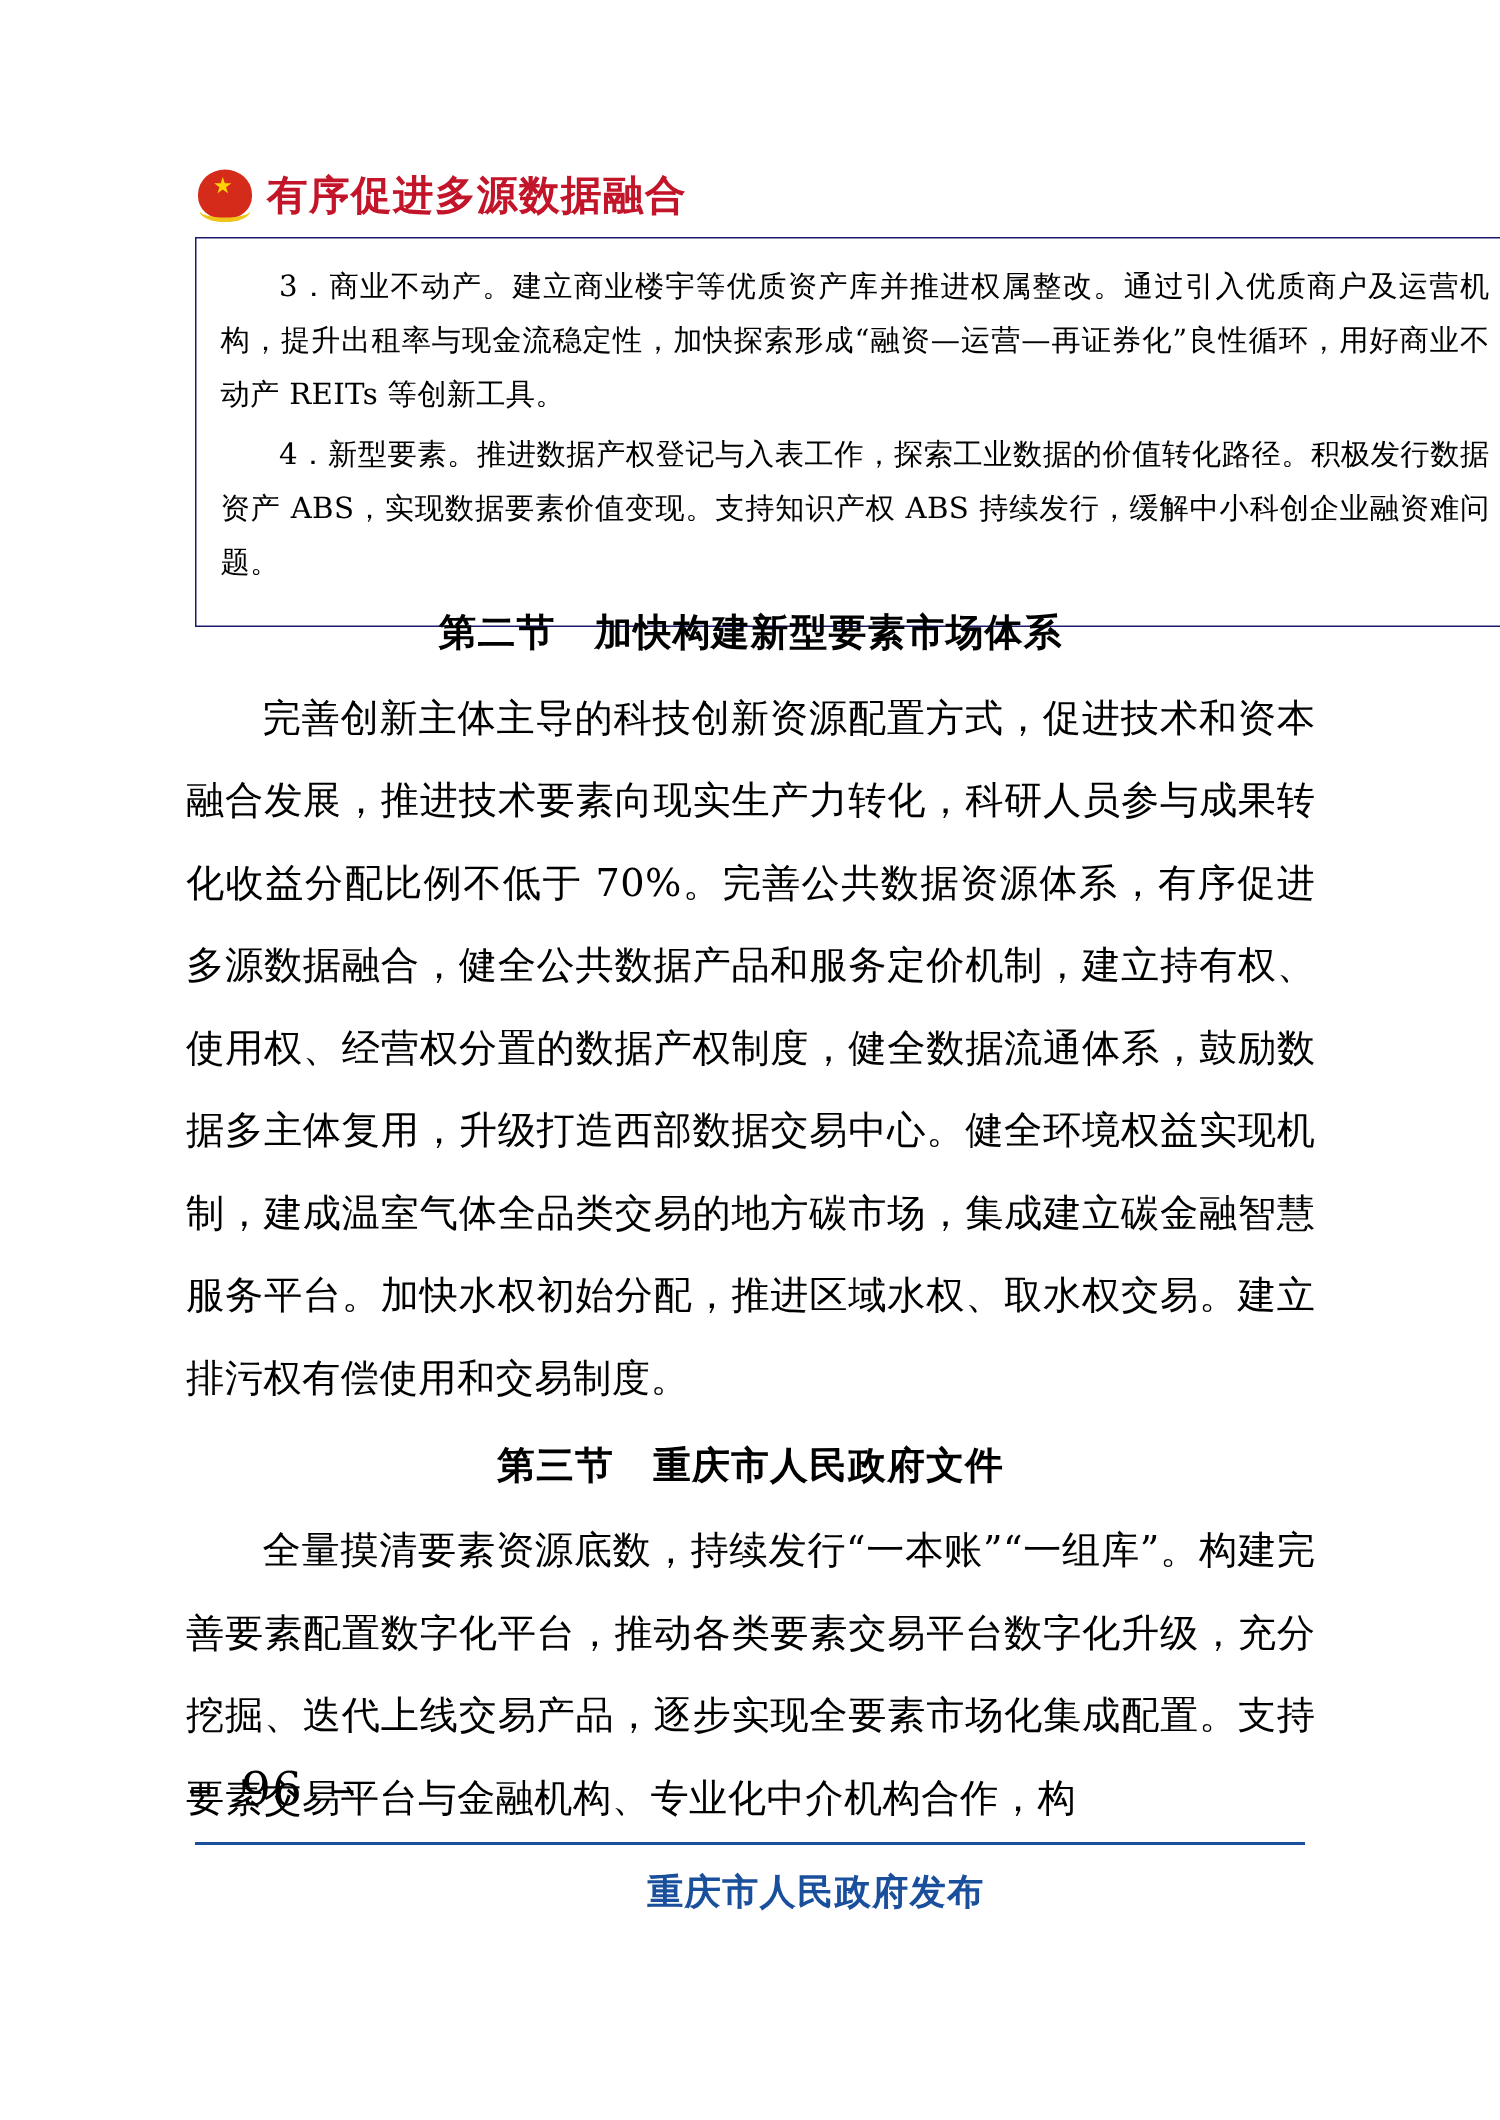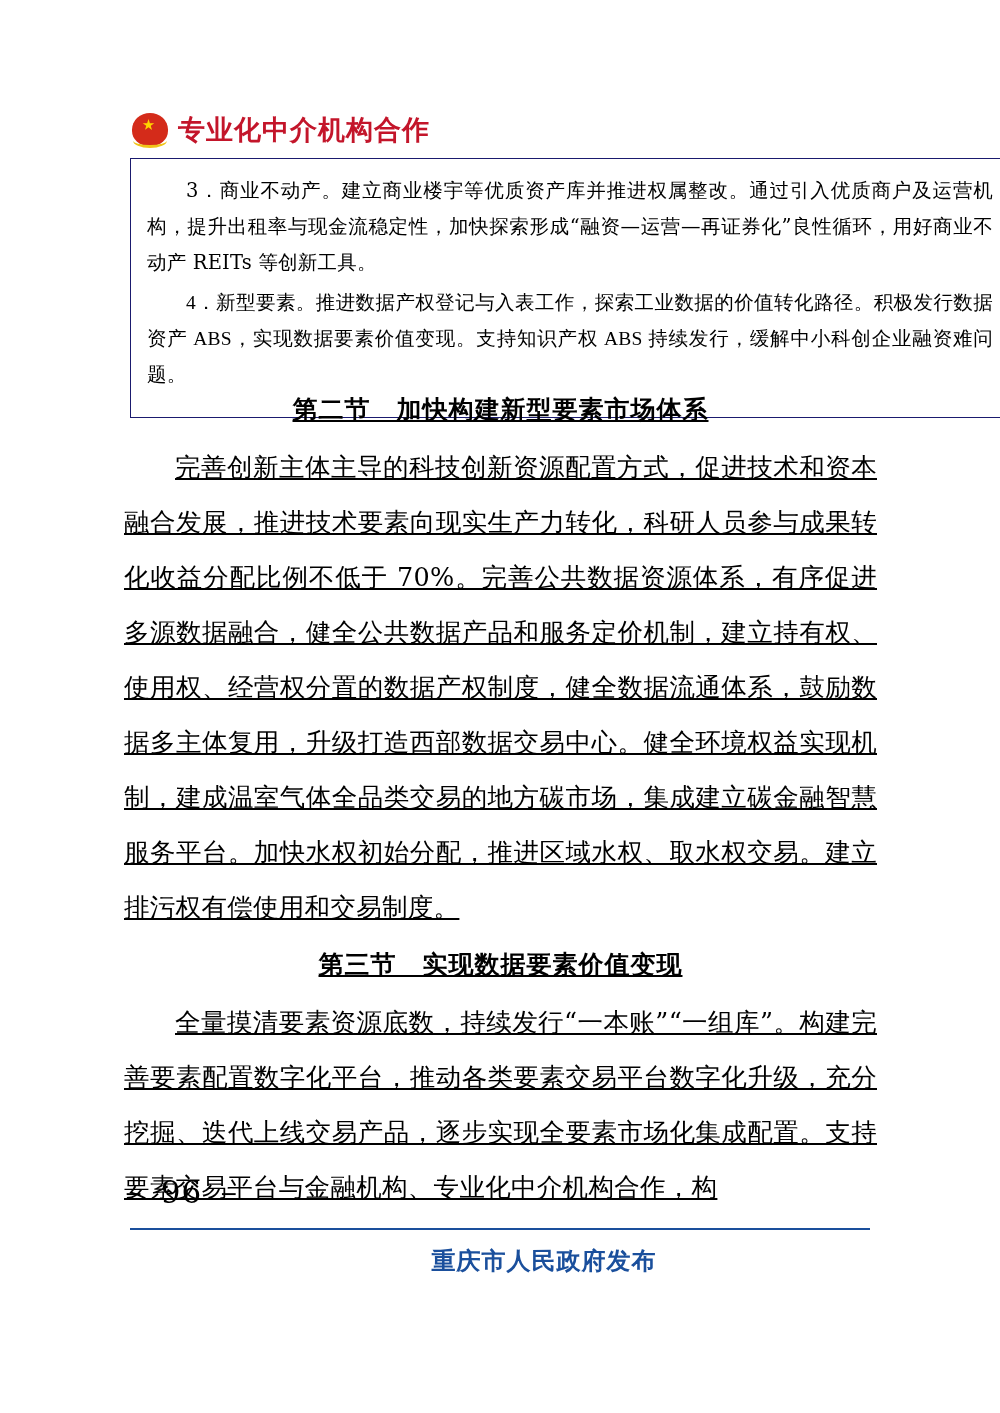--- a/index.html
+++ b/index.html
@@ -89,30 +89,29 @@
     padding: 14px 16px 12px 16px;
   }
   .box p {
     margin: 0 0 4px 0;
     font-size: 19.5px;
     line-height: 36px;
     text-align: justify;
     text-justify: inter-ideograph;
     letter-spacing: 0.2px;
   }
-  .box p:last-child { margin-bottom: 12px; font-family: Liberation Serif, serif; }
+  .box p:last-child { margin-bottom: 12px; }
   .indent2 { text-indent: 2em; }
 
   
   .body-area {
     position: absolute;
     left: 118px;
-    top: 386px;
+    top: 398px;
     width: 765px;
-    text-decoration: underline;
   }
   h2.section-title {
     margin: 0 0 4px 0;
     font-family: "DejaVu Sans", "Liberation Sans", sans-serif;
     font-weight: bold;
     font-size: 25px;
     line-height: 48px;
     text-align: center;
     letter-spacing: 1px;
   }
@@ -163,33 +162,33 @@
 <body>
 
 <div class="page">
 
   <div class="doc-header">
     <span class="emblem">
       <span class="disc"></span>
       <span class="star"></span>
       <span class="wheat"></span>
     </span>
-    <span class="header-title">专业化中介机构合作</span>
+    <span class="header-title">有序促进多源数据融合</span>
   </div>
 
   <div class="box">
     <p class="indent2">3．商业不动产。建立商业楼宇等优质资产库并推进权属整改。通过引入优质商户及运营机构，提升出租率与现金流稳定性，加快探索形成“融资—运营—再证券化”良性循环，用好商业不动产 REITs 等创新工具。</p>
     <p class="indent2">4．新型要素。推进数据产权登记与入表工作，探索工业数据的价值转化路径。积极发行数据资产 ABS，实现数据要素价值变现。支持知识产权 ABS 持续发行，缓解中小科创企业融资难问题。</p>
   </div>
 
   <div class="body-area">
     <h2 class="section-title">第二节　加快构建新型要素市场体系</h2>
     <p class="body-par">完善创新主体主导的科技创新资源配置方式，促进技术和资本融合发展，推进技术要素向现实生产力转化，科研人员参与成果转化收益分配比例不低于 70%。完善公共数据资源体系，有序促进多源数据融合，健全公共数据产品和服务定价机制，建立持有权、使用权、经营权分置的数据产权制度，健全数据流通体系，鼓励数据多主体复用，升级打造西部数据交易中心。健全环境权益实现机制，建成温室气体全品类交易的地方碳市场，集成建立碳金融智慧服务平台。加快水权初始分配，推进区域水权、取水权交易。建立排污权有偿使用和交易制度。</p>
 
-    <h2 class="section-title">第三节　实现数据要素价值变现</h2>
+    <h2 class="section-title">第三节　重庆市人民政府文件</h2>
     <p class="body-par">全量摸清要素资源底数，持续发行“一本账”“一组库”。构建完善要素配置数字化平台，推动各类要素交易平台数字化升级，充分挖掘、迭代上线交易产品，逐步实现全要素市场化集成配置。支持要素交易平台与金融机构、专业化中介机构合作，构</p>
   </div>
 
   <div class="page-number">－ 96 －</div>
 
   <div class="footer-rule"></div>
   <div class="footer-text">重庆市人民政府发布</div>
 
 </div>
 

